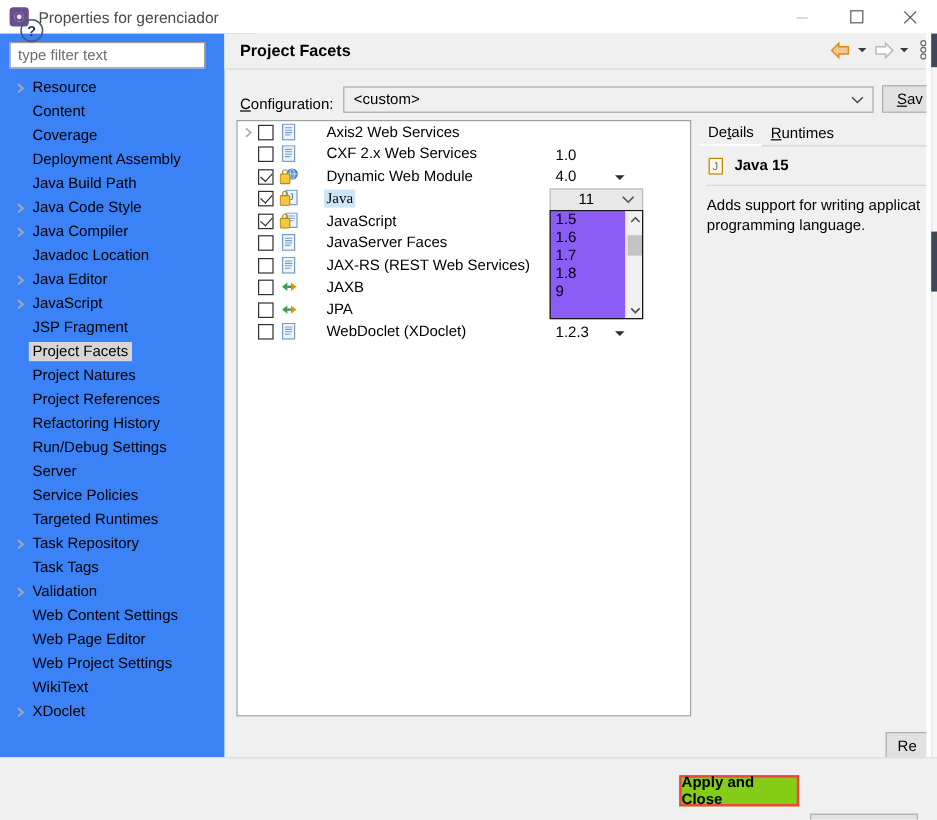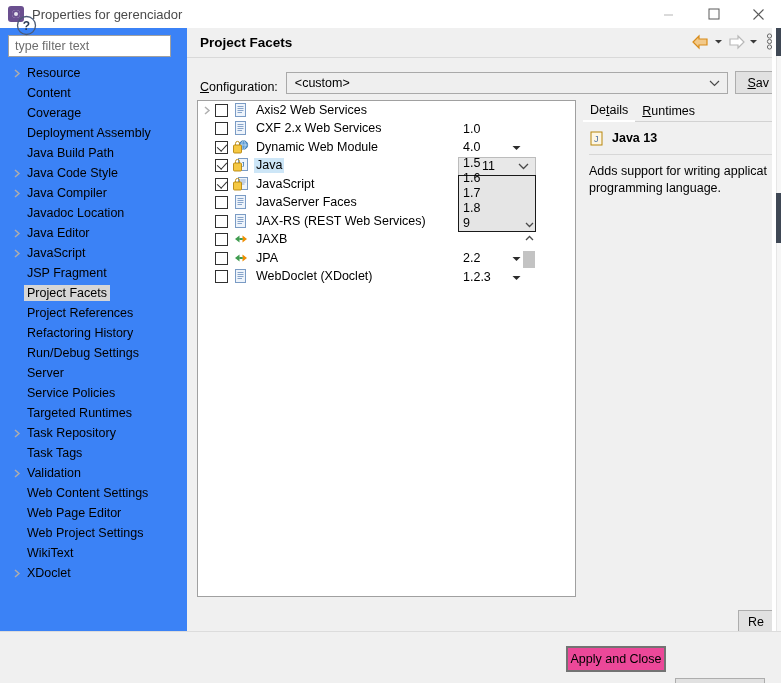--- a/index.html
+++ b/index.html
@@ -209,23 +209,25 @@
   .facet-ic {
     width: 16px; height: 15px; flex: none;
     margin-right: 5px;
     position: relative;
   }
   .facet-ic svg { display: block; }
   .facet-name {
     font-size: 12.5px;
     padding: 0 2px;
     line-height: 15px;
+    margin-left: 16px;
   }
   .facet-row.selected .facet-name {
     background: #cde6f7;
+    font-family: Liberation Serif, serif;
   }
   .ver-cell {
     position: absolute;
     left: 263px;
     width: 116px;
     height: 18.5px;
     display: flex; align-items: center;
     font-size: 12.5px;
   }
   .ver-cell .v { padding-left: 2px; }
@@ -245,26 +247,25 @@
   }
   .ver-combo .v { padding-left: 23px; }
   .ver-combo .chev {
     position: absolute; right: 6px; top: 50%;
     transform: translateY(-50%);
   }
   
   .ver-dropdown {
     position: absolute;
     left: 260px; top: 19px;
-    width: 78px; height: 57px;
-    background: #e5e5e5;
+    width: 78px; height: 91px;
+    background: #8b5cf6;
     border: 1px solid #1a1a1a;
     z-index: 40;
     display: flex;
-    align-items: flex-end;
   }
   .dd-list { flex: 1; padding-left: 4px; }
   .dd-item {
     height: 15px; line-height: 15px;
     font-size: 12.5px;
   }
   .dd-scroll {
     width: 14px;
     background: #f0f0f0;
     position: relative;
@@ -366,22 +367,23 @@
     position: absolute;
     height: 26px;
     border: 1px solid #adadad;
     background: #e1e1e1;
     display: flex; align-items: center; justify-content: center;
     font-size: 12.5px;
   }
   .btn.primary {
     left: 566px; top: 646px;
     width: 100px;
-    border: 2px solid #737373;
-    background: #ec4899;
+    border: 2px solid #ef4444;
+    background: #84cc16;
+    font-weight: bold;
   }
   .btn.cancel {
     left: 675px; top: 646px;
     width: 90px;
     margin-top: 32px;
   }
 
   
   .far-scroll {
     position: absolute; right: 0; top: 28px;
@@ -498,20 +500,24 @@
           </span>
           <span class="tree-label">JavaScript</span>
         </div>
         <div class="tree-item">
           <span class="tree-arrow"></span>
           <span class="tree-label">JSP Fragment</span>
         </div>
         <div class="tree-item selected">
           <span class="tree-arrow"></span>
           <span class="tree-label">Project Facets</span>
+        </div>
+        <div class="tree-item">
+          <span class="tree-arrow"></span>
+          <span class="tree-label">Project Natures</span>
         </div>
         <div class="tree-item">
           <span class="tree-arrow"></span>
           <span class="tree-label">Project References</span>
         </div>
         <div class="tree-item">
           <span class="tree-arrow"></span>
           <span class="tree-label">Refactoring History</span>
         </div>
         <div class="tree-item">
@@ -826,21 +832,21 @@
         <div class="det-tab active">De<u>t</u><span>ails</span></div>
         <div class="det-tab"><u>R</u><span>untimes</span></div>
       </div>
       <div class="det-head">
         <span class="ic">
           <svg width="16" height="15" viewBox="0 0 16 15">
             <rect x="2" y="1" width="11" height="13" fill="#fdf6e3" stroke="#b8860b" stroke-width="1"></rect>
             <text x="5" y="11" font-family="Liberation Sans, sans-serif" font-size="9" fill="#4a6fa5">J</text>
           </svg>
         </span>
-        <span class="nm">Java 13</span>
+        <span class="nm">Java 15</span>
       </div>
       <div class="det-sep"></div>
       <div class="det-desc">
         <div>Adds support for writing applicat</div>
         <div>programming language.</div>
       </div>
     </div>
 
     <div class="restore-btn">
       <span>Re</span>

